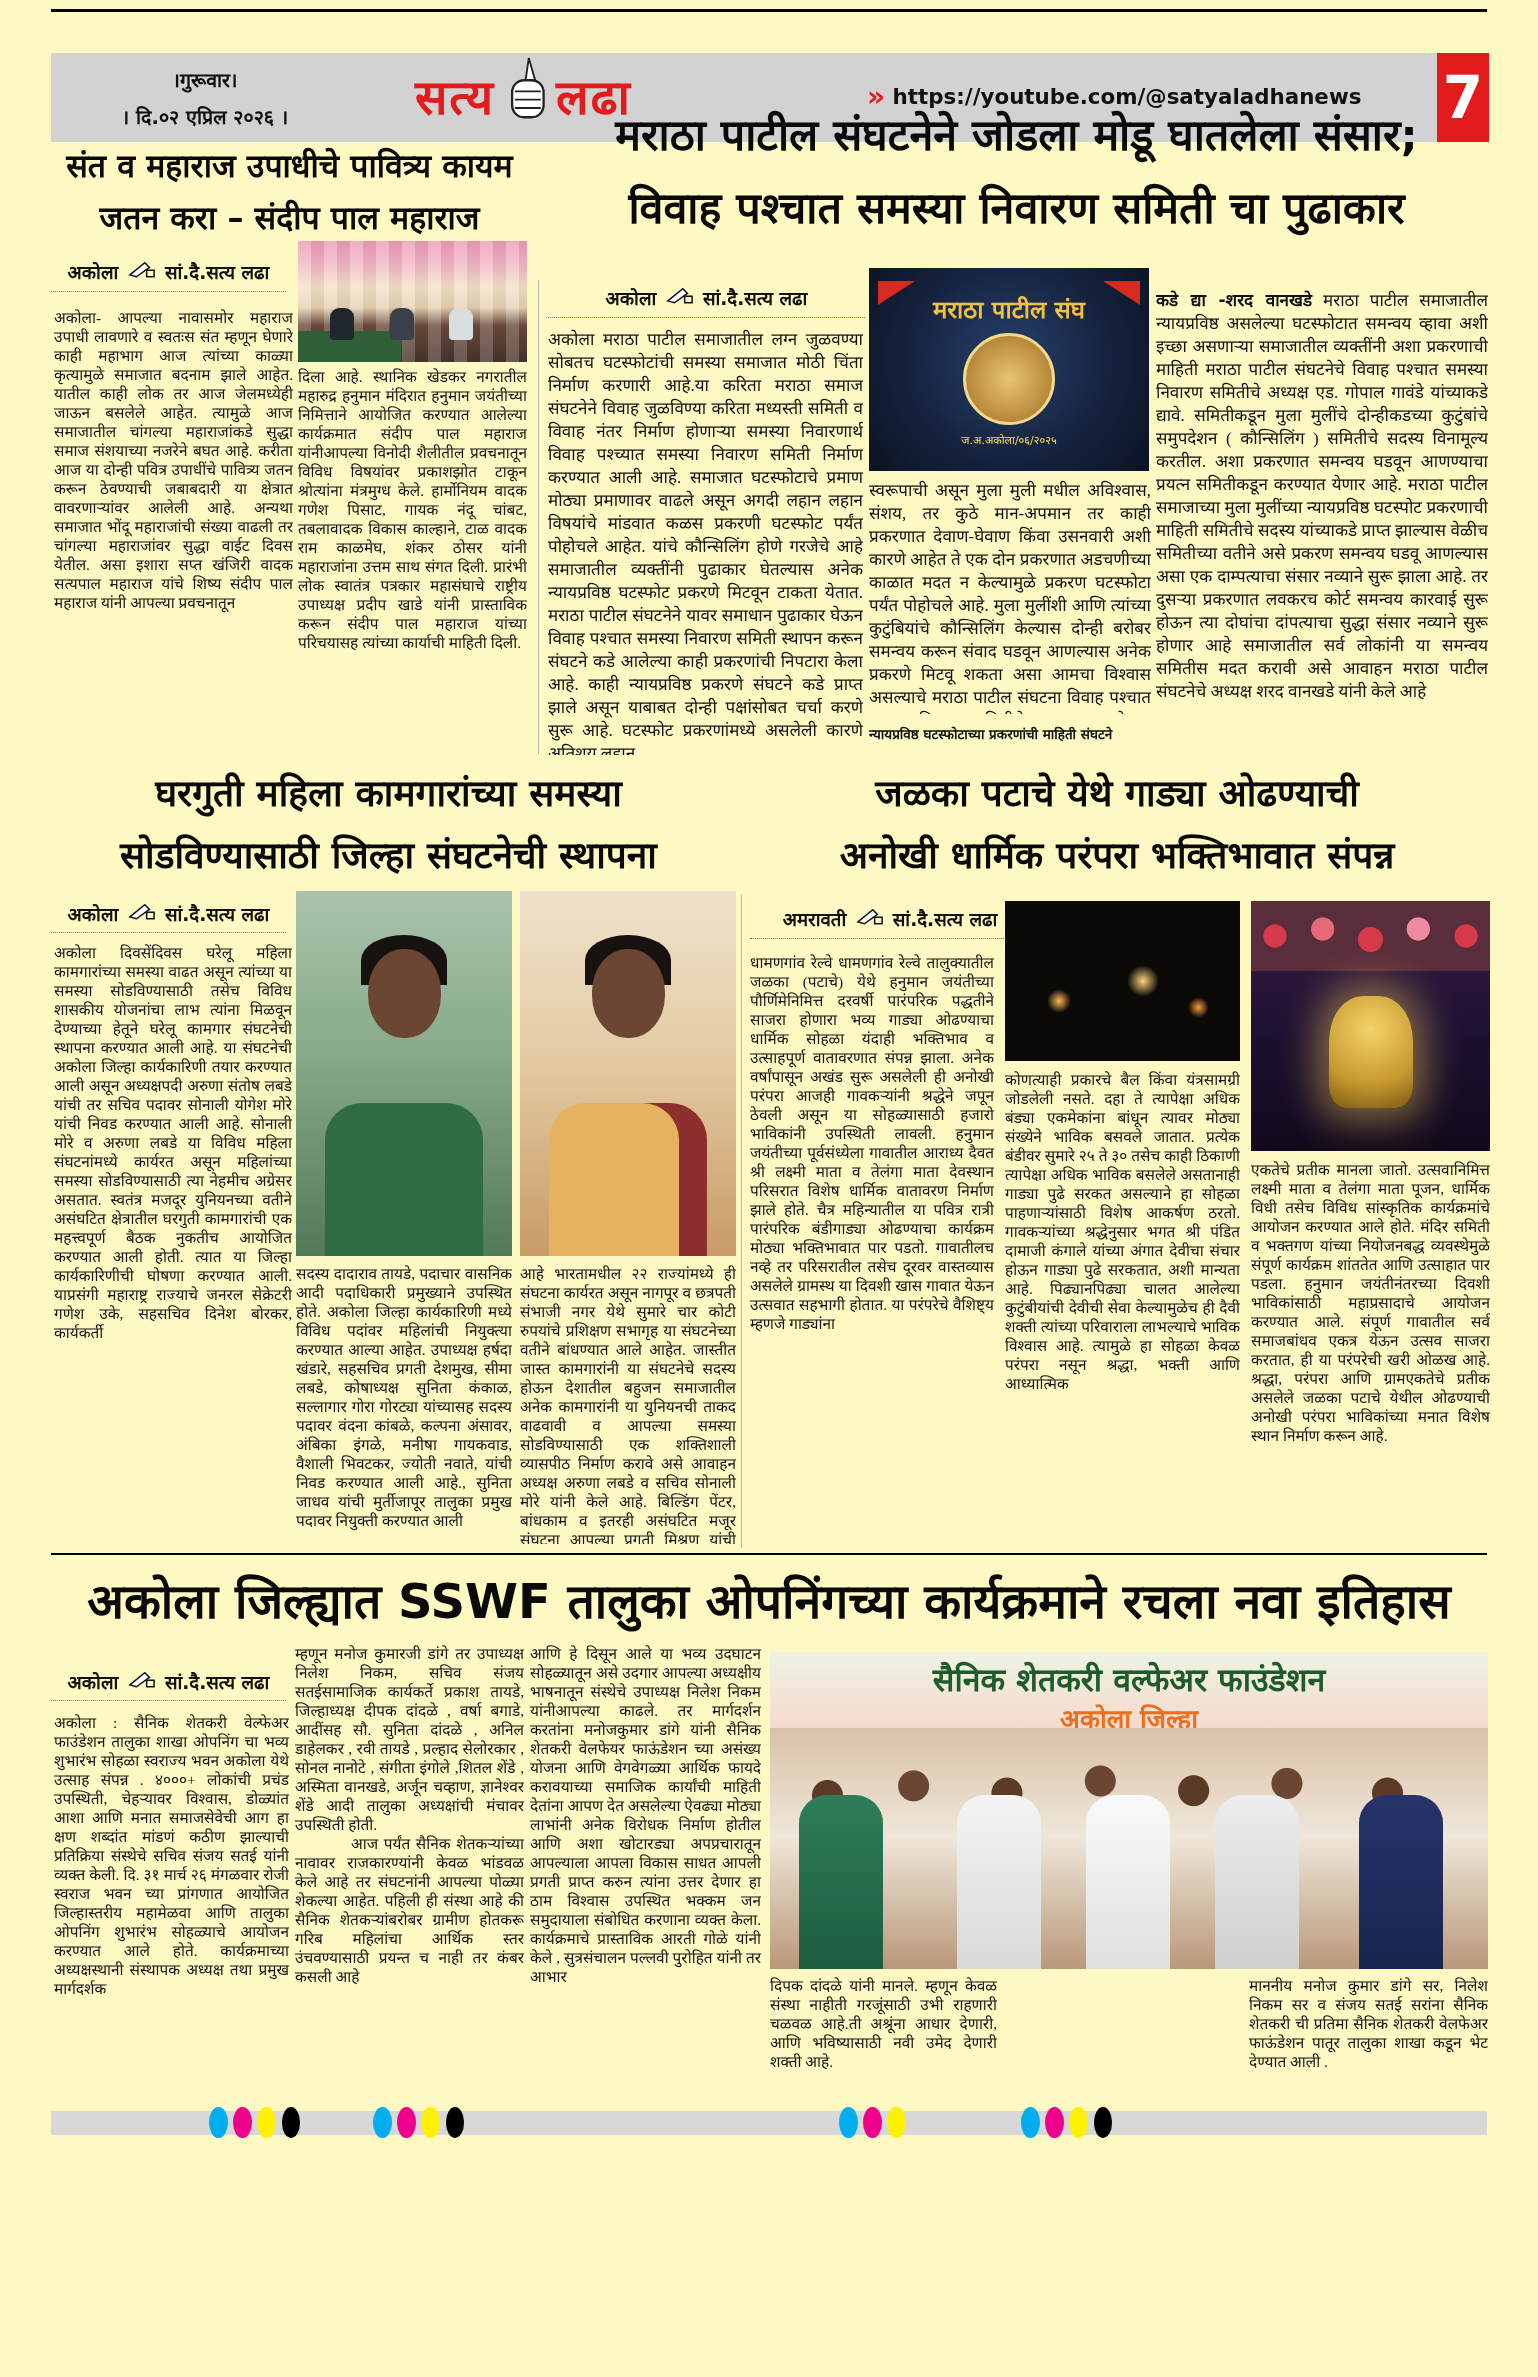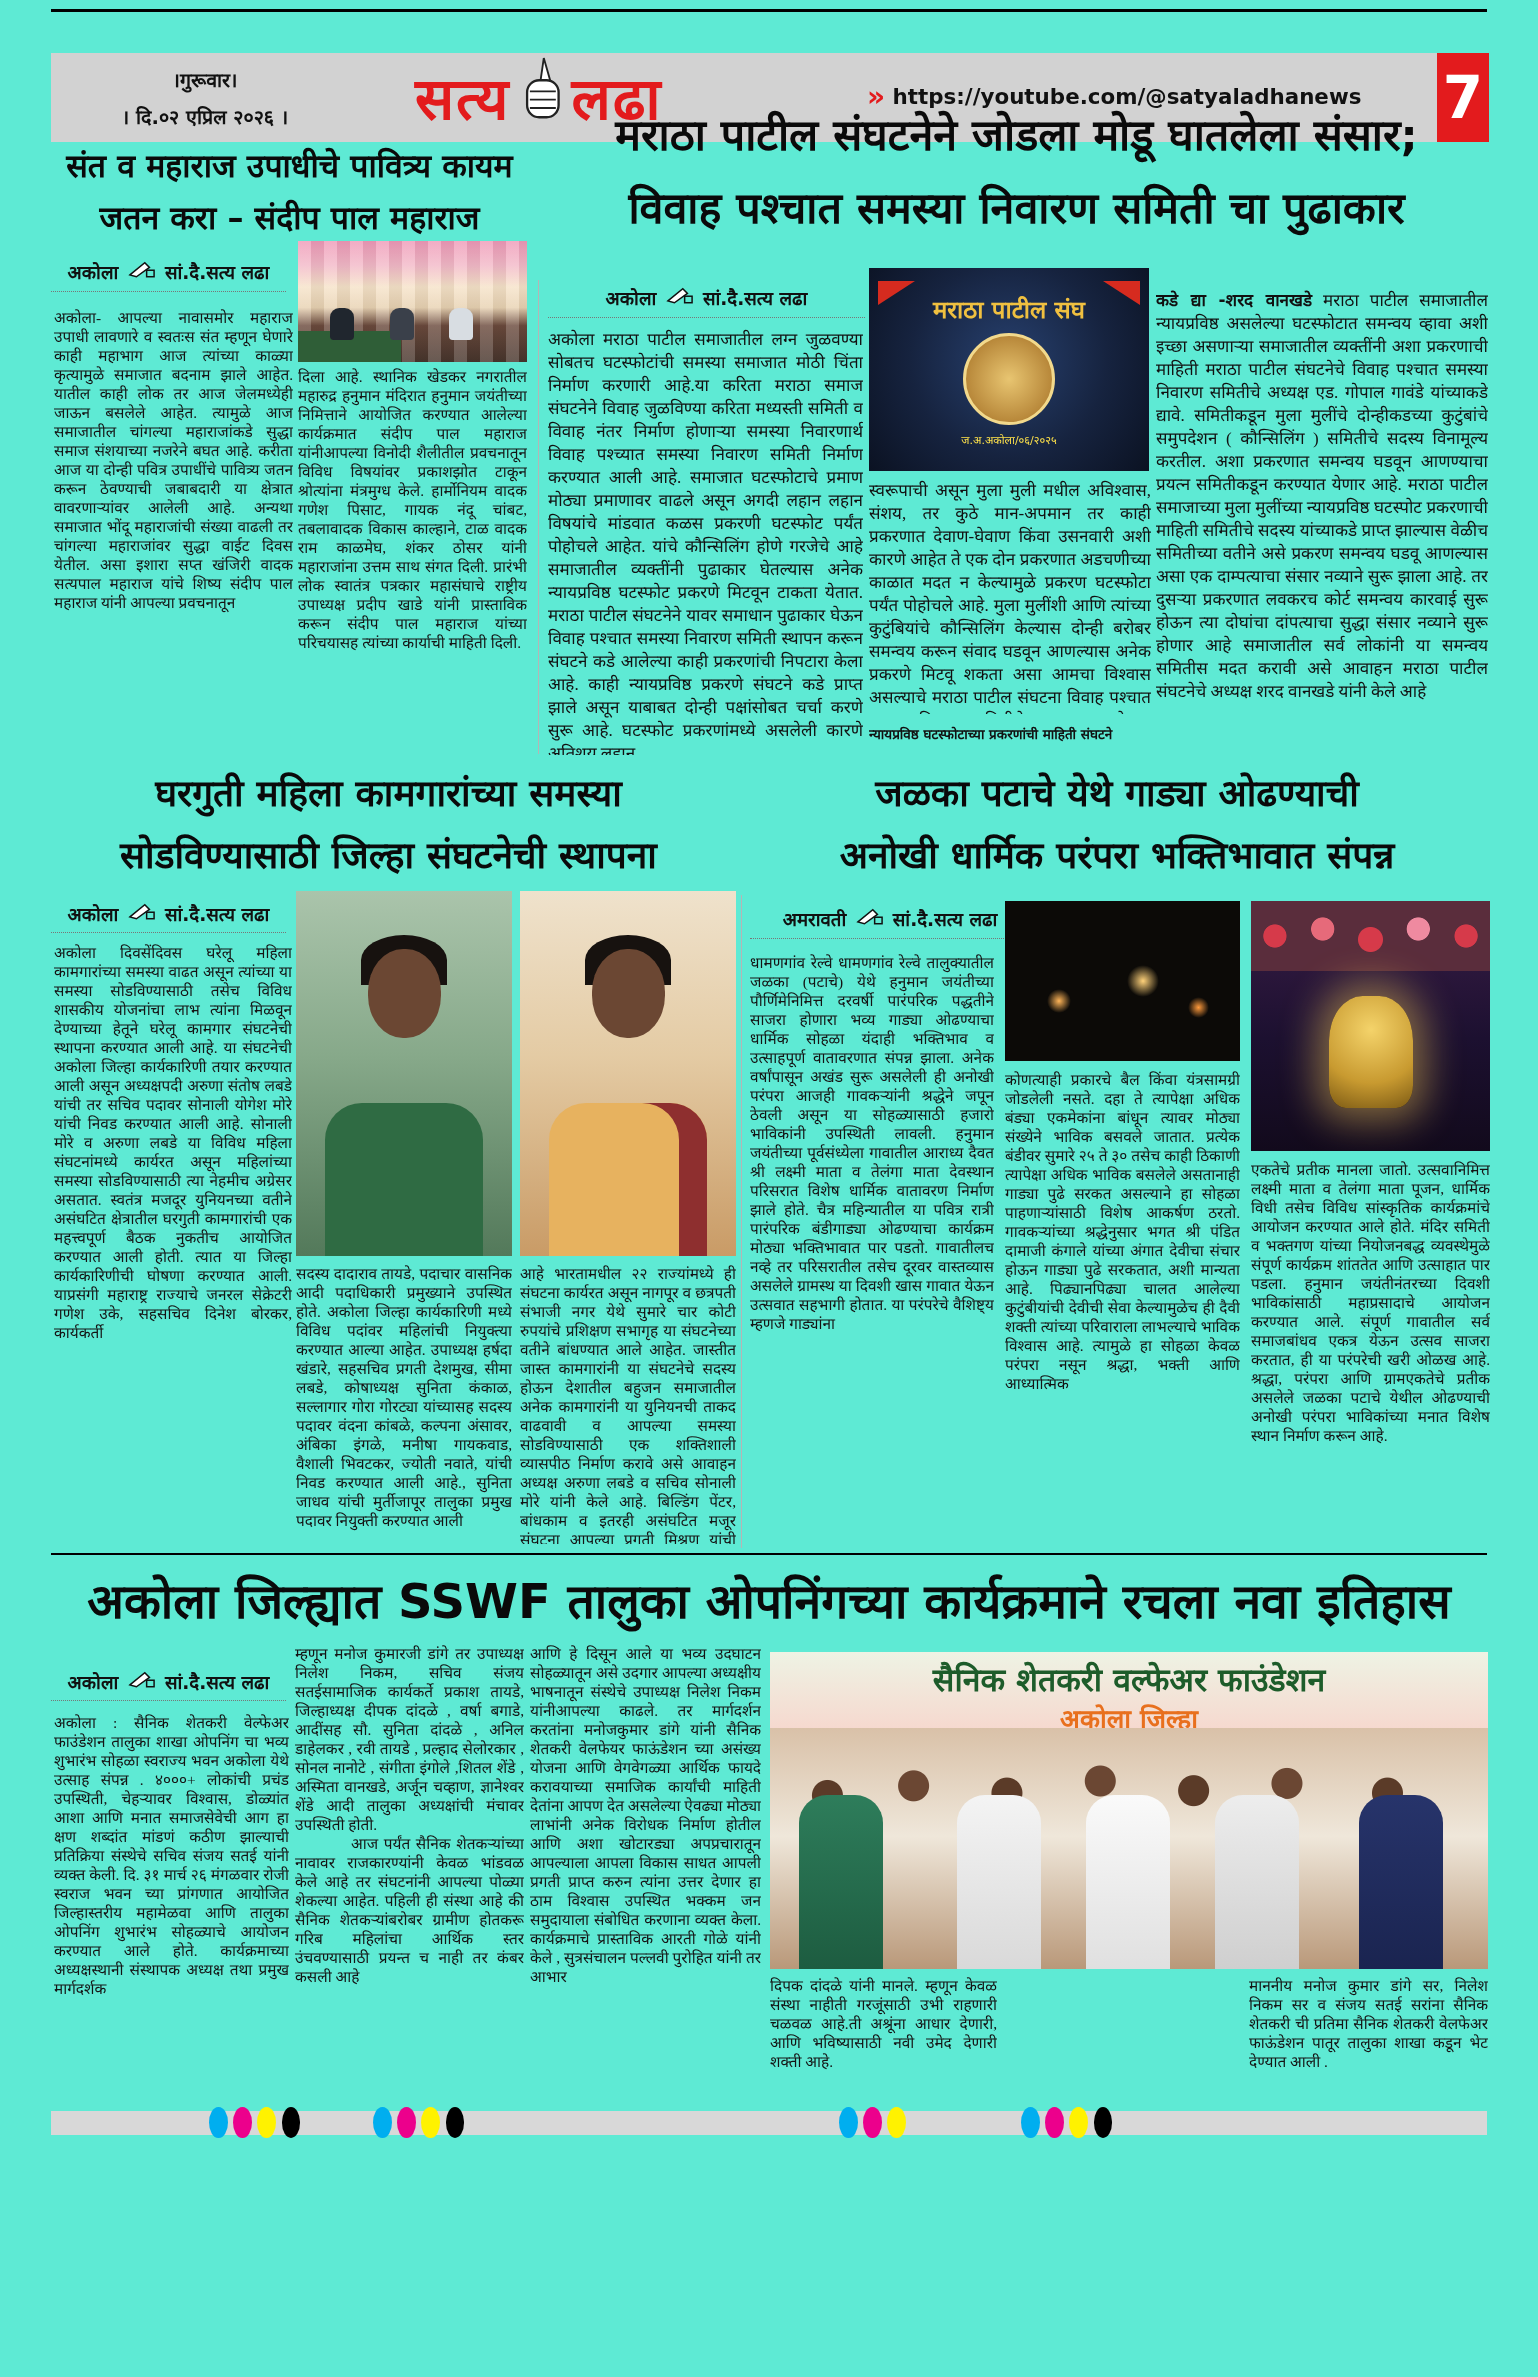--- a/index.html
+++ b/index.html
@@ -1,23 +1,23 @@
 <!DOCTYPE html>
 <html style="font-size:15px"><head>
 <meta charset="utf-8">
 <style>
   html,body{margin:0;padding:0;background:#ffffff;}
-  .page{position:relative;width:1538px;height:2377px;background:#5eead4;overflow:hidden;
+  .page{position:relative;width:1538px;height:2377px;background:#fef9c3;overflow:hidden;
         font-family:"Liberation Serif","DejaVu Serif",serif;color:#111;}
   .abs{position:absolute;}
   .topline{background:#000;}
   .band{background:#d2d2d2;}
   .dateblock{font-family:"DejaVu Sans",sans-serif;font-weight:700;font-size:19.6px;line-height:37px;text-align:center;color:#111;}
   .masthead{display:flex;align-items:center;gap:5.6px;font-family:"DejaVu Sans",sans-serif;
-            font-weight:800;font-size:58px;color:#e31b1d;letter-spacing:1.9px;}
+            font-weight:800;font-size:48px;color:#e31b1d;letter-spacing:1.9px;}
   .urlrow{font-family:"DejaVu Sans",sans-serif;font-weight:700;font-size:21.4px;color:#111;display:flex;align-items:center;gap:7.5px;}
   .chev{color:#e31b1d;font-size:28px;font-weight:800;}
   .pgbox{background:#e31b1d;color:#fff;font-family:"DejaVu Sans",sans-serif;font-weight:800;
          font-size:58px;display:flex;align-items:center;justify-content:center;}
   .hl{font-family:"DejaVu Sans",sans-serif;font-weight:800;color:#0a0a0a;text-align:center;}
   .hl1{font-size:32px;line-height:52px;}
   .hl2{font-size:43px;line-height:73px;}
   .hl3{font-size:37px;line-height:62px;}
   .hl5{font-size:48px;line-height:75px;white-space:nowrap;}
   .byline{display:flex;align-items:center;justify-content:center;gap:9.3px;

